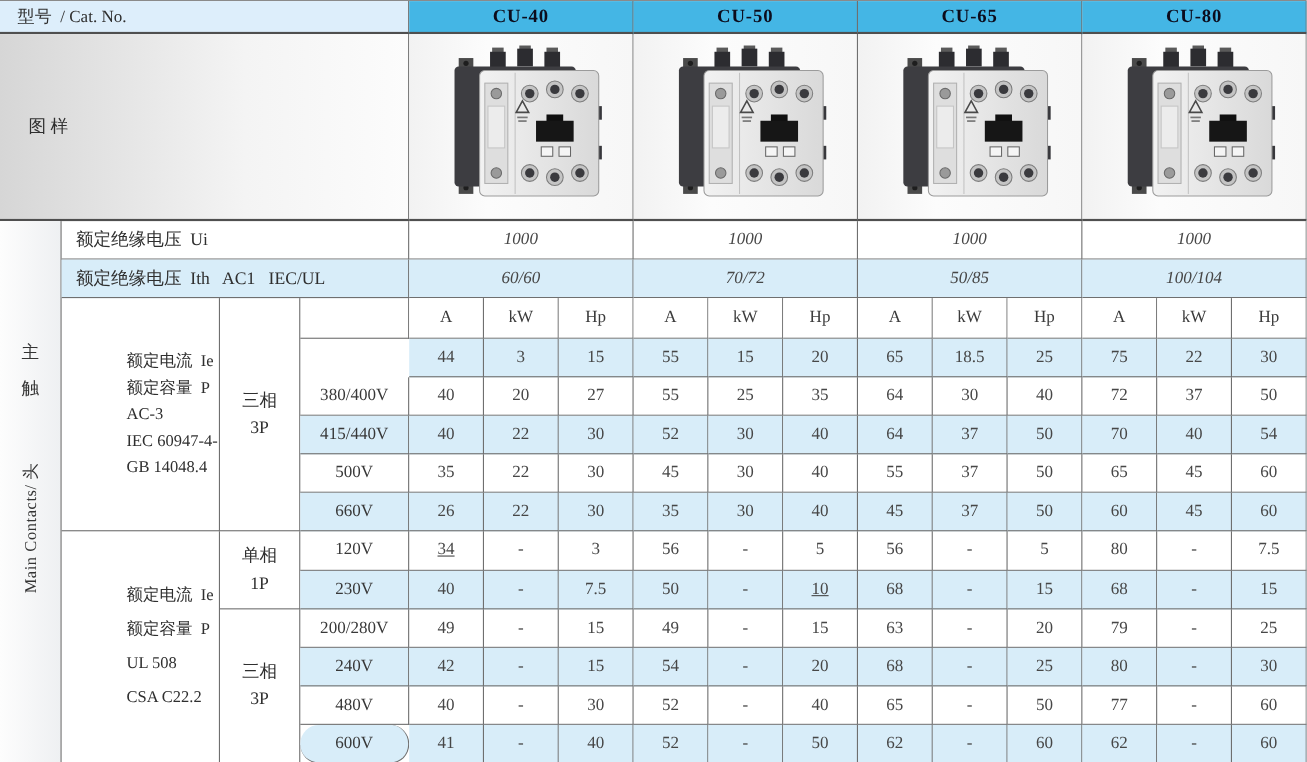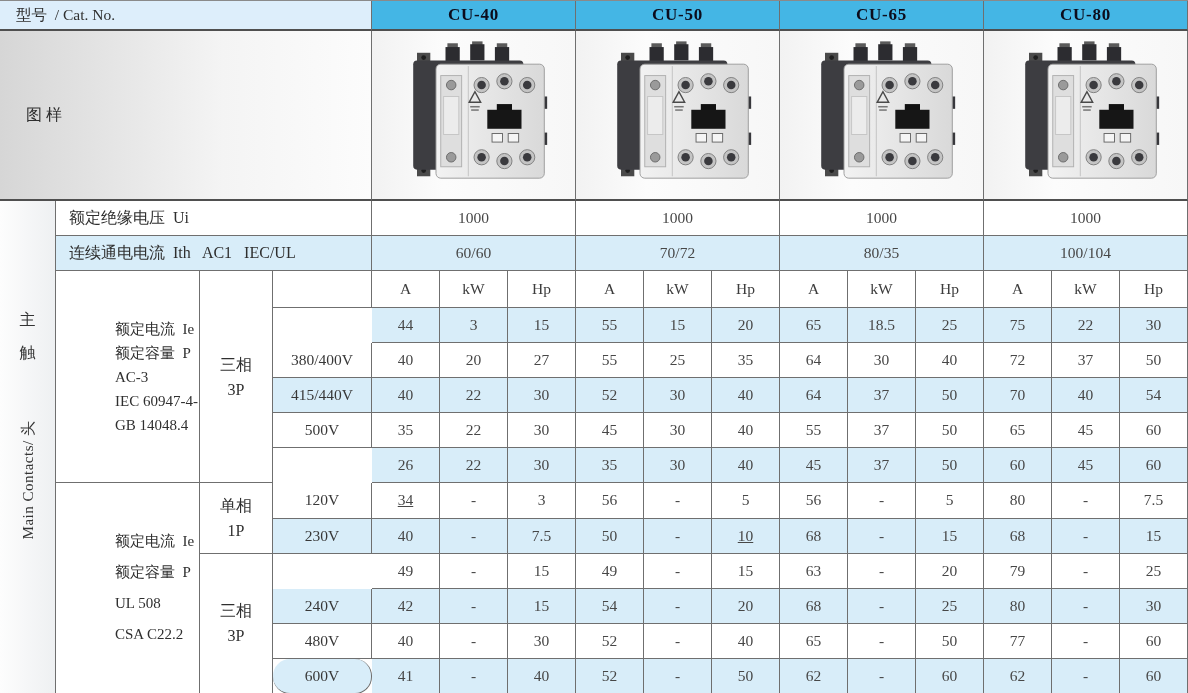--- a/index.html
+++ b/index.html
@@ -35,21 +35,21 @@
     flex-direction:column;gap:12px;font-size:16px;color:#333;
     border-bottom:none;
   }
   .rot-wrap{width:20px;height:208px;position:relative;}
   .rot-text{
     position:absolute;left:50%;top:50%;
     transform:translate(-50%,-50%) rotate(-90deg);
     white-space:nowrap;font-size:15px;letter-spacing:.5px;
   }
   .rlabel{padding-left:13px;white-space:pre;font-size:16px;}
-  .val{color:#474747;}
+  .val{color:#474747;font-style:italic;}
   .sec-label{flex-direction:column;align-items:flex-start;justify-content:center;padding-left:11px;}
   .sec-label div{white-space:pre;font-size:15px;margin-left:48px;}
   .lh1 div{line-height:24px;}
   .lh2 div{line-height:31px;}
   .phase{flex-direction:column;font-size:16px;line-height:25px;}
   .unit{background:#fff;color:#3c3c3c;}
   .vlab{font-size:15.5px;color:#383838;}
   .num{color:#474747;}
   svg.photo{display:block;}
 </style>
@@ -142,24 +142,24 @@
         <span class="rot-text">Main Contacts/ 头</span>
       </span>
   </div>
 
   <div class="cell rlabel left" style="grid-area:3/2/4/5">额定绝缘电压  Ui</div>
   <div class="cell val" style="grid-area:3/5/4/8">1000</div>
   <div class="cell val" style="grid-area:3/8/4/11">1000</div>
   <div class="cell val" style="grid-area:3/11/4/14">1000</div>
   <div class="cell val" style="grid-area:3/14/4/17">1000</div>
 
-  <div class="cell rlabel left blue" style="grid-area:4/2/5/5">连续通电电流  Ith   AC1   IEC/UL</div>
+  <div class="cell rlabel left blue" style="grid-area:4/2/5/5">额定绝缘电压  Ith   AC1   IEC/UL</div>
   <div class="cell val blue" style="grid-area:4/5/5/8">60/60</div>
   <div class="cell val blue" style="grid-area:4/8/5/11">70/72</div>
-  <div class="cell val blue" style="grid-area:4/11/5/14">80/35</div>
+  <div class="cell val blue" style="grid-area:4/11/5/14">50/85</div>
   <div class="cell val blue" style="grid-area:4/14/5/17">100/104</div>
 
   <div class="cell sec-label lh1" style="grid-area:5/2/11/3">
     <div>额定电流  Ie</div>
     <div>额定容量  P</div>
     <div>AC-3</div>
     <div>IEC 60947-4-1</div>
     <div>GB 14048.4</div>
   </div>
 
@@ -242,20 +242,21 @@
     <div class="cell num" style="grid-area: 9 / 7;">30</div>
     <div class="cell num" style="grid-area: 9 / 8;">45</div>
     <div class="cell num" style="grid-area: 9 / 9;">30</div>
     <div class="cell num" style="grid-area: 9 / 10;">40</div>
     <div class="cell num" style="grid-area: 9 / 11;">55</div>
     <div class="cell num" style="grid-area: 9 / 12;">37</div>
     <div class="cell num" style="grid-area: 9 / 13;">50</div>
     <div class="cell num" style="grid-area: 9 / 14;">65</div>
     <div class="cell num" style="grid-area: 9 / 15;">45</div>
     <div class="cell num" style="grid-area: 9 / 16;">60</div>
+    <div class="cell vlab blue" style="grid-area: 10 / 4;">660V</div>
     <div class="cell num blue" style="grid-area: 10 / 5;">26</div>
     <div class="cell num blue" style="grid-area: 10 / 6;">22</div>
     <div class="cell num blue" style="grid-area: 10 / 7;">30</div>
     <div class="cell num blue" style="grid-area: 10 / 8;">35</div>
     <div class="cell num blue" style="grid-area: 10 / 9;">30</div>
     <div class="cell num blue" style="grid-area: 10 / 10;">40</div>
     <div class="cell num blue" style="grid-area: 10 / 11;">45</div>
     <div class="cell num blue" style="grid-area: 10 / 12;">37</div>
     <div class="cell num blue" style="grid-area: 10 / 13;">50</div>
     <div class="cell num blue" style="grid-area: 10 / 14;">60</div>
@@ -280,20 +281,21 @@
     <div class="cell num blue" style="grid-area: 12 / 7;">7.5</div>
     <div class="cell num blue" style="grid-area: 12 / 8;">50</div>
     <div class="cell num blue" style="grid-area: 12 / 9;">-</div>
     <div class="cell num blue" style="grid-area: 12 / 10; text-decoration: underline;">10</div>
     <div class="cell num blue" style="grid-area: 12 / 11;">68</div>
     <div class="cell num blue" style="grid-area: 12 / 12;">-</div>
     <div class="cell num blue" style="grid-area: 12 / 13;">15</div>
     <div class="cell num blue" style="grid-area: 12 / 14;">68</div>
     <div class="cell num blue" style="grid-area: 12 / 15;">-</div>
     <div class="cell num blue" style="grid-area: 12 / 16;">15</div>
+    <div class="cell vlab" style="grid-area: 13 / 4;">200/280V</div>
     <div class="cell num" style="grid-area: 13 / 5;">49</div>
     <div class="cell num" style="grid-area: 13 / 6;">-</div>
     <div class="cell num" style="grid-area: 13 / 7;">15</div>
     <div class="cell num" style="grid-area: 13 / 8;">49</div>
     <div class="cell num" style="grid-area: 13 / 9;">-</div>
     <div class="cell num" style="grid-area: 13 / 10;">15</div>
     <div class="cell num" style="grid-area: 13 / 11;">63</div>
     <div class="cell num" style="grid-area: 13 / 12;">-</div>
     <div class="cell num" style="grid-area: 13 / 13;">20</div>
     <div class="cell num" style="grid-area: 13 / 14;">79</div>

